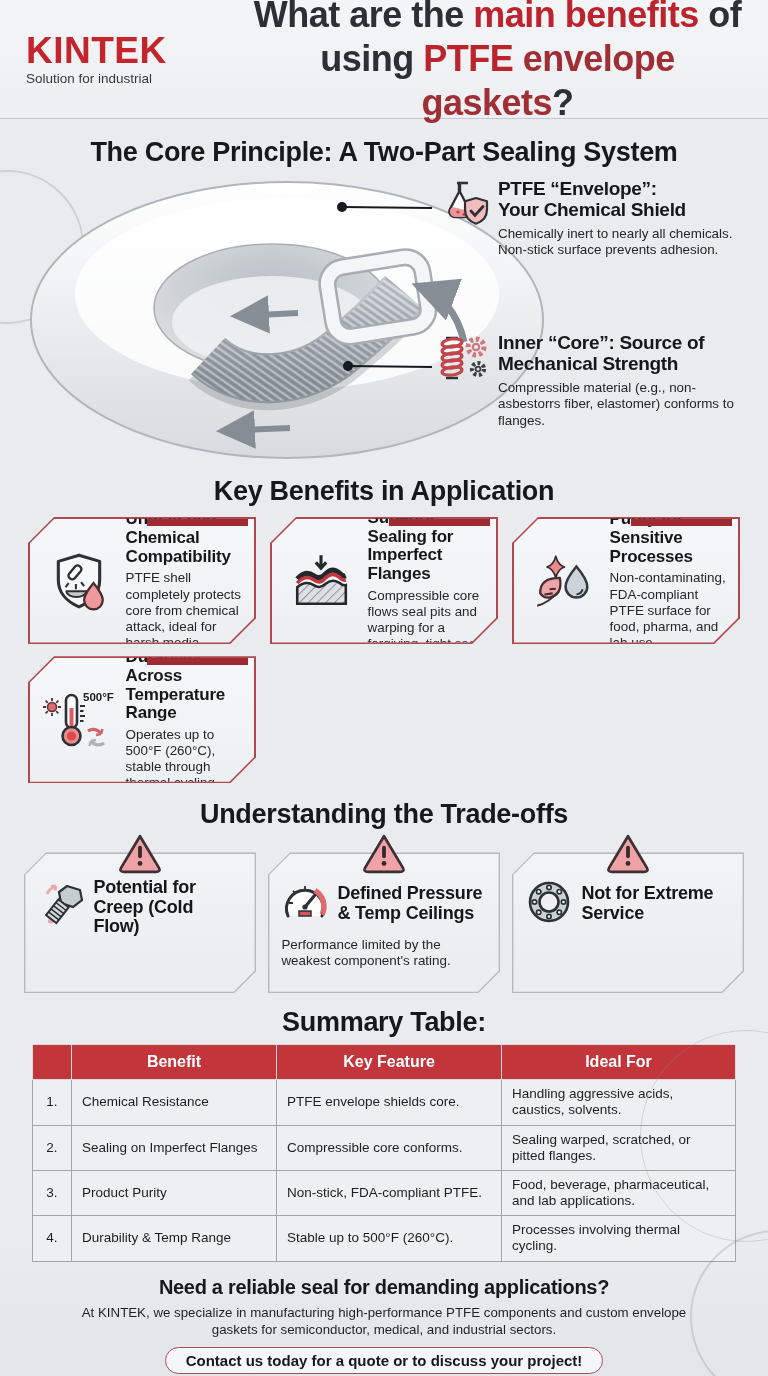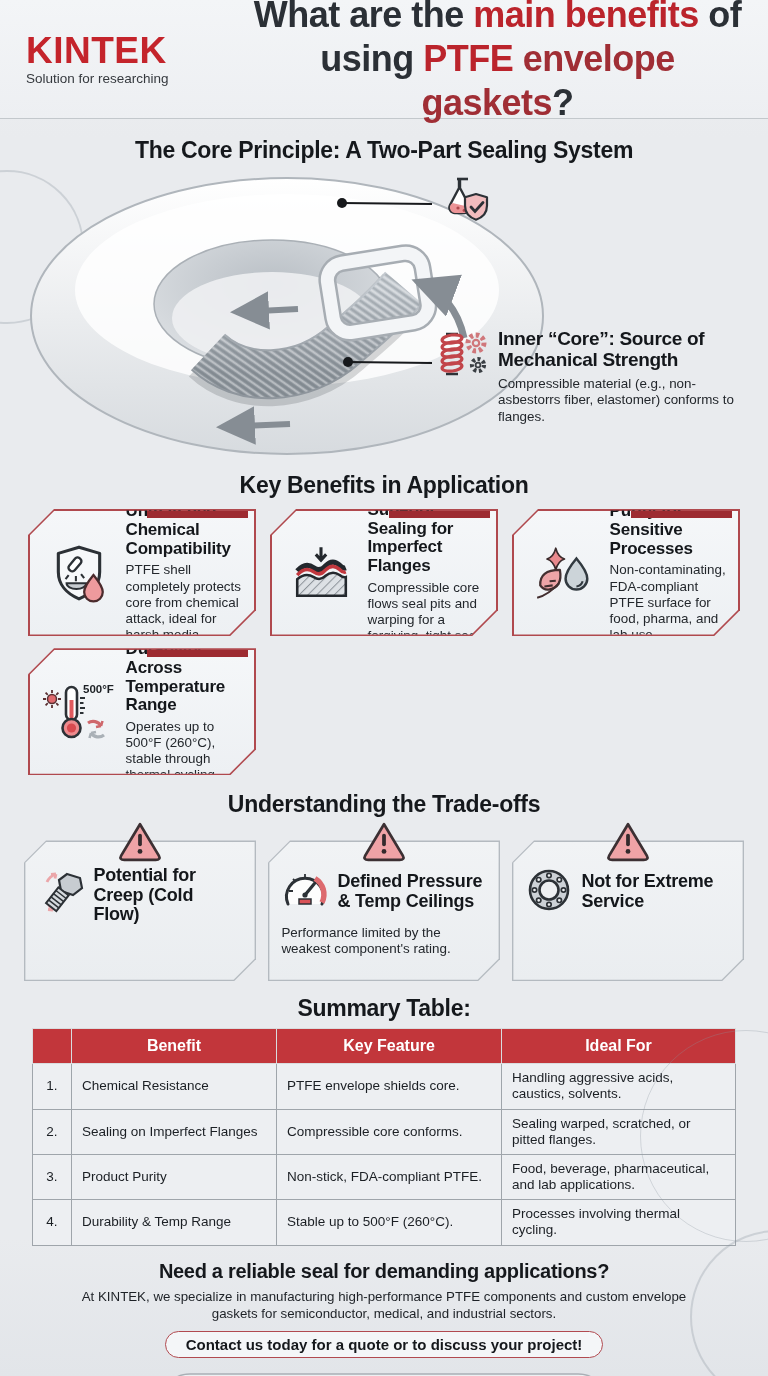--- a/index.html
+++ b/index.html
@@ -15,21 +15,21 @@
   
   .header{position:relative;height:118px;display:flex;align-items:center;
     background:linear-gradient(180deg,#f3f5f7,#edeff2);border-bottom:1px solid #c3c8cc;}
   .logo-block{width:215px;padding-left:26px;}
   .logo{font-size:37px;font-weight:700;color:#c4242b;letter-spacing:.5px;line-height:1;}
   .tagline{font-size:13.5px;color:#35393e;margin-top:2px;}
   .main-title{flex:1;text-align:center;font-size:36px;font-weight:700;line-height:1.22;
     letter-spacing:-.5px;padding-right:14px;}
   .dk{color:#2b3036;} .rd{color:#bb242c;} .dr{color:#a02e35;}
   
-  .sec-title{text-align:center;font-size:23px;font-weight:700;color:#15181c;letter-spacing:-.3px;}
+  .sec-title{text-align:center;font-size:27px;font-weight:700;color:#15181c;letter-spacing:-.3px;}
   
   .core-wrap{position:relative;height:292px;margin-top:4px;}
   .callout{position:absolute;left:438px;width:318px;display:flex;gap:8px;}
   .co-icon{flex:none;width:52px;}
   .co-title{font-size:19px;font-weight:700;line-height:1.12;color:#14171b;letter-spacing:-.3px;}
   .co-body{font-size:13.4px;line-height:1.26;color:#23272c;margin-top:5px;max-width:278px;}
   
   .grid{display:grid;grid-template-columns:1fr 1fr 1fr;gap:12px 14px;margin:10px 28px 0 28px;}
   .bcard{position:relative;background:#b0494e;padding:1.6px;height:124px;
     clip-path:polygon(26px 0,100% 0,100% calc(100% - 26px),calc(100% - 26px) 100%,0 100%,0 26px);}
@@ -76,21 +76,21 @@
 
 <div class="deco" style="left:-50px;top:-55px;width:170px;height:170px;"></div>
 <div class="deco" style="left:-70px;top:170px;width:150px;height:150px;border-width:2px;"></div>
 <div class="deco" style="left:640px;top:1030px;width:210px;height:210px;"></div>
 <div class="deco" style="left:690px;top:1230px;width:170px;height:170px;border-width:2px;"></div>
 <div class="corner-red"></div>
 
 <div class="header">
   <div class="logo-block">
     <div class="logo">KINTEK</div>
-    <div class="tagline">Solution for researching</div>
+    <div class="tagline">Solution for industrial</div>
   </div>
   <div class="main-title">
     <span class="dk">What are the </span><span class="rd">main benefits</span><span class="dk"> of</span><br>
     <span class="dk">using </span><span class="rd">PTFE </span><span class="dr">envelope gaskets</span><span class="dk">?</span>
   </div>
 </div>
 
 <div class="sec-title" style="margin-top:18px;">The Core Principle: A Two-Part Sealing System</div>
 
 <div class="core-wrap">
@@ -147,20 +147,26 @@
     <div class="co-icon">
       <svg width="52" height="52" viewBox="0 0 52 52">
         <path d="M19 5 h11" stroke="#2c3136" stroke-width="2.6" fill="none"></path>
         <path d="M21 5 v9 l-9 17 a5.5 5.5 0 0 0 5 8 h9 a5.5 5.5 0 0 0 5 -8 l-9 -17 v-9" fill="#ffffff" stroke="#2c3136" stroke-width="2.4" stroke-linejoin="round"></path>
         <path d="M14.5 29 l17 4 a5.5 5.5 0 0 1 -5.5 6 h-9 a5.5 5.5 0 0 1 -4.5 -8 z" fill="#ec9497"></path>
         <circle cx="20" cy="34" r="1.6" fill="#b0494e"></circle>
           <circle cx="26" cy="36.5" r="1.4" fill="#b0494e"></circle>
         <path d="M38 20 l11 3.2 v8.3 c0 7.5 -4.5 12 -11 14.2 c-6.5 -2.2 -11 -6.7 -11 -14.2 v-8.3 z" fill="#f1bcbe" stroke="#2c3136" stroke-width="2.2" stroke-linejoin="round"></path>
         <path d="M33 33 l4 4.5 8 -9" fill="none" stroke="#2c3136" stroke-width="2.8" stroke-linecap="round"></path>
       </svg>
+    </div>
+    <div>
+      <div class="co-title">
+        <span>PTFE “Envelope”:</span><br><span>Your Chemical Shield</span>
+      </div>
+      <div class="co-body">Chemically inert to nearly all chemicals. Non-stick surface prevents adhesion.</div>
     </div>
   </div>
 
   
   <div class="callout" style="top:160px;">
     <div class="co-icon">
       <svg width="52" height="52" viewBox="0 0 52 52">
         <path d="M8 6 h12 M8 46 h12" stroke="#2c3136" stroke-width="2.6"></path>
         <g fill="none" stroke="#c2454a" stroke-width="3.2">
           <ellipse cx="14" cy="11" rx="10" ry="4" transform="rotate(-8 14 11)"></ellipse>

